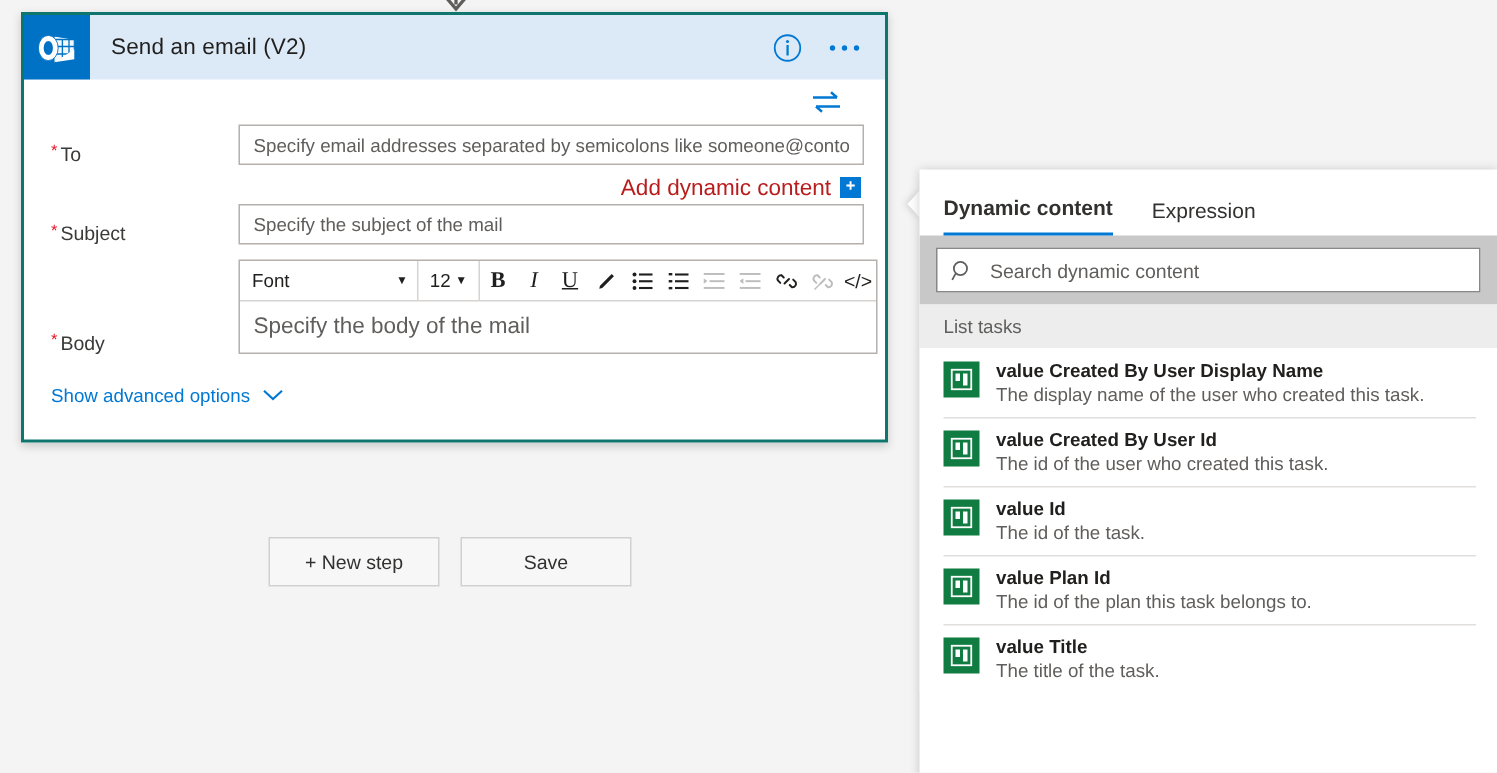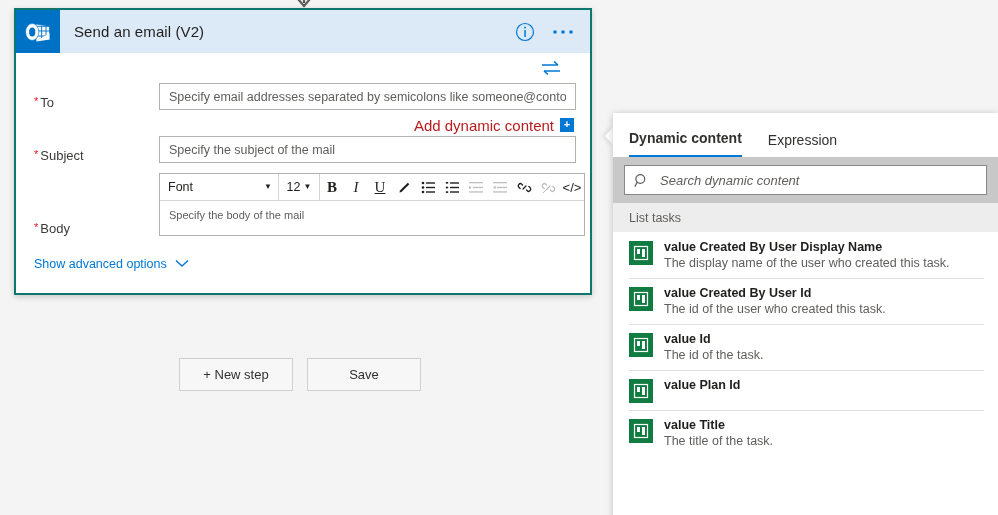--- a/index.html
+++ b/index.html
@@ -191,21 +191,21 @@
     align-items: center;
     justify-content: center;
     cursor: pointer;
     color: #201f1e;
     font-size: 13px;
   }
   .tb-btn.disabled { color: #bdbdbd; cursor: default; }
   #rte-body {
     height: 34px;
     padding: 8px 9px 0 9px;
-    font-size: 11px;
+    font-size: 15px;
     color: #605e5c;
     box-sizing: border-box;
   }
 
   #show-advanced {
     position: absolute;
     left: 18px;
     bottom: 22px;
     display: flex;
     align-items: center;
@@ -287,21 +287,20 @@
   }
   #search-icon { margin-right: 9px; color: #605e5c; display: flex; }
   #search-input {
     border: none;
     outline: none;
     flex: 1;
     font-family: "Liberation Sans", sans-serif;
     font-size: 13px;
     color: #7f1d1d;
     background: transparent;
-    font-style: italic;
   }
   #search-input::placeholder { color: #605e5c; opacity: 1; }
 
   #group-header {
     background: #ededed;
     height: 29px;
     display: flex;
     align-items: center;
     padding-left: 16px;
     font-size: 12.5px;
@@ -589,20 +588,21 @@
     <div class="dyn-item">
       <span class="dyn-icon">
         <svg width="16" height="16" viewBox="0 0 16 16">
           <rect x="1.5" y="1.5" width="13" height="13" fill="none" stroke="#ffffff" stroke-width="1.2"></rect>
           <rect x="4" y="4" width="3" height="5" fill="#ffffff"></rect>
           <rect x="9" y="4" width="3" height="8" fill="#ffffff"></rect>
         </svg>
       </span>
       <span class="dyn-text">
         <span class="dyn-title">value Plan Id</span><br>
+        <span class="dyn-desc">The id of the plan this task belongs to.</span>
       </span>
     </div>
 
     <div class="dyn-item">
       <span class="dyn-icon">
         <svg width="16" height="16" viewBox="0 0 16 16">
           <rect x="1.5" y="1.5" width="13" height="13" fill="none" stroke="#ffffff" stroke-width="1.2"></rect>
           <rect x="4" y="4" width="3" height="5" fill="#ffffff"></rect>
           <rect x="9" y="4" width="3" height="8" fill="#ffffff"></rect>
         </svg>

